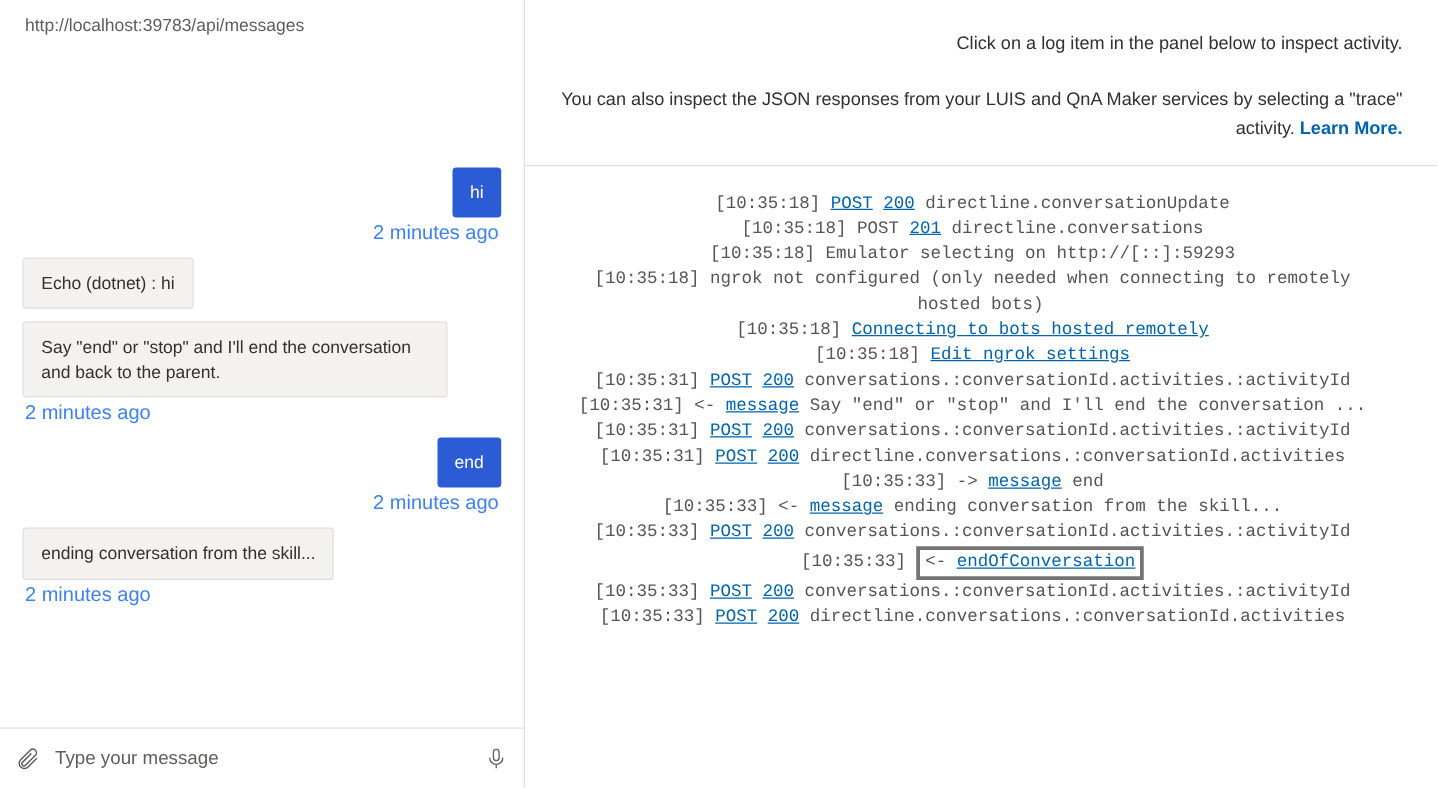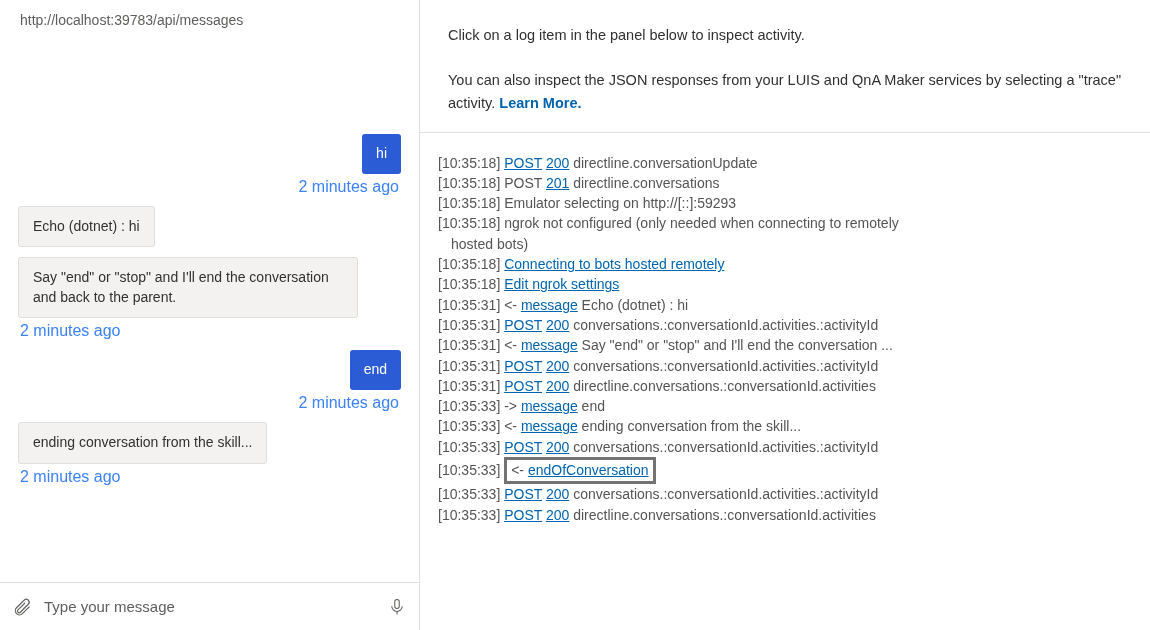--- a/index.html
+++ b/index.html
@@ -80,32 +80,34 @@
   }
   .composer input::placeholder { color: #605e5c; }
 
   
   .instructions {
     padding: 24px 28px 16px 28px;
     border-bottom: 1px solid #e1dfdd;
     font-size: 14.5px;
     line-height: 1.6;
     color: #323130;
+    text-align: right;
   }
   .instructions a { color: #0064b0; text-decoration: none; font-weight: 600; }
   .instructions p + p { margin-top: 22px; }
   .log {
     flex: 1;
     overflow-y: auto;
     padding: 20px 32px 10px 18px;
-    font-family: Liberation Sans, sans-serif;
+    font-family: Liberation Mono, monospace;
     font-size: 14px;
     line-height: 1.45;
     color: #555;
     white-space: normal;
+    text-align: center;
   }
   .log .line { white-space: pre; }
   .log .cont-line { white-space: pre; margin-left: 13px; }
   .log .ts2 { color: #555; }
   .log .link { color: #0064b0; text-decoration: underline; cursor: pointer; }
   .log .txt { color: #555; }
   .log .hl {
     border: 3px solid #737373;
     padding: 0 4px 1px 4px;
     display: inline-block;
@@ -171,21 +173,20 @@
   </div>
 
   <div class="log" id="log">
       <div class="line"><span class="ts2">[10:35:18]</span><span class="txt"> </span><span class="link">POST</span><span class="txt"> </span><span class="link">200</span><span class="txt"> directline.conversationUpdate</span></div>
       <div class="line"><span class="ts2">[10:35:18]</span><span class="txt"> POST </span><span class="link">201</span><span class="txt"> directline.conversations</span></div>
       <div class="line"><span class="ts2">[10:35:18]</span><span class="txt"> Emulator selecting on http://[::]:59293</span></div>
       <div class="line"><span class="ts2">[10:35:18]</span><span class="txt"> ngrok not configured (only needed when connecting to remotely</span></div>
       <div class="cont-line"><span class="txt">hosted bots)</span></div>
       <div class="line"><span class="ts2">[10:35:18]</span><span class="txt"> </span><span class="link">Connecting to bots hosted remotely</span></div>
       <div class="line"><span class="ts2">[10:35:18]</span><span class="txt"> </span><span class="link">Edit ngrok settings</span></div>
-      <div class="line"><span class="ts2">[10:35:31]</span><span class="txt"> &lt;- </span><span class="link">message</span><span class="txt"> Echo (dotnet) : hi</span></div>
       <div class="line"><span class="ts2">[10:35:31]</span><span class="txt"> </span><span class="link">POST</span><span class="txt"> </span><span class="link">200</span><span class="txt"> conversations.:conversationId.activities.:activityId</span></div>
       <div class="line"><span class="ts2">[10:35:31]</span><span class="txt"> &lt;- </span><span class="link">message</span><span class="txt"> Say "end" or "stop" and I'll end the conversation ...</span></div>
       <div class="line"><span class="ts2">[10:35:31]</span><span class="txt"> </span><span class="link">POST</span><span class="txt"> </span><span class="link">200</span><span class="txt"> conversations.:conversationId.activities.:activityId</span></div>
       <div class="line"><span class="ts2">[10:35:31]</span><span class="txt"> </span><span class="link">POST</span><span class="txt"> </span><span class="link">200</span><span class="txt"> directline.conversations.:conversationId.activities</span></div>
       <div class="line"><span class="ts2">[10:35:33]</span><span class="txt"> -&gt; </span><span class="link">message</span><span class="txt"> end</span></div>
       <div class="line"><span class="ts2">[10:35:33]</span><span class="txt"> &lt;- </span><span class="link">message</span><span class="txt"> ending conversation from the skill...</span></div>
       <div class="line"><span class="ts2">[10:35:33]</span><span class="txt"> </span><span class="link">POST</span><span class="txt"> </span><span class="link">200</span><span class="txt"> conversations.:conversationId.activities.:activityId</span></div>
       <div class="line"><span class="ts2">[10:35:33]</span><span> </span><span class="hl"><span class="txt">&lt;- </span><span class="link">endOfConversation</span></span></div>
       <div class="line"><span class="ts2">[10:35:33]</span><span class="txt"> </span><span class="link">POST</span><span class="txt"> </span><span class="link">200</span><span class="txt"> conversations.:conversationId.activities.:activityId</span></div>
       <div class="line"><span class="ts2">[10:35:33]</span><span class="txt"> </span><span class="link">POST</span><span class="txt"> </span><span class="link">200</span><span class="txt"> directline.conversations.:conversationId.activities</span></div>

